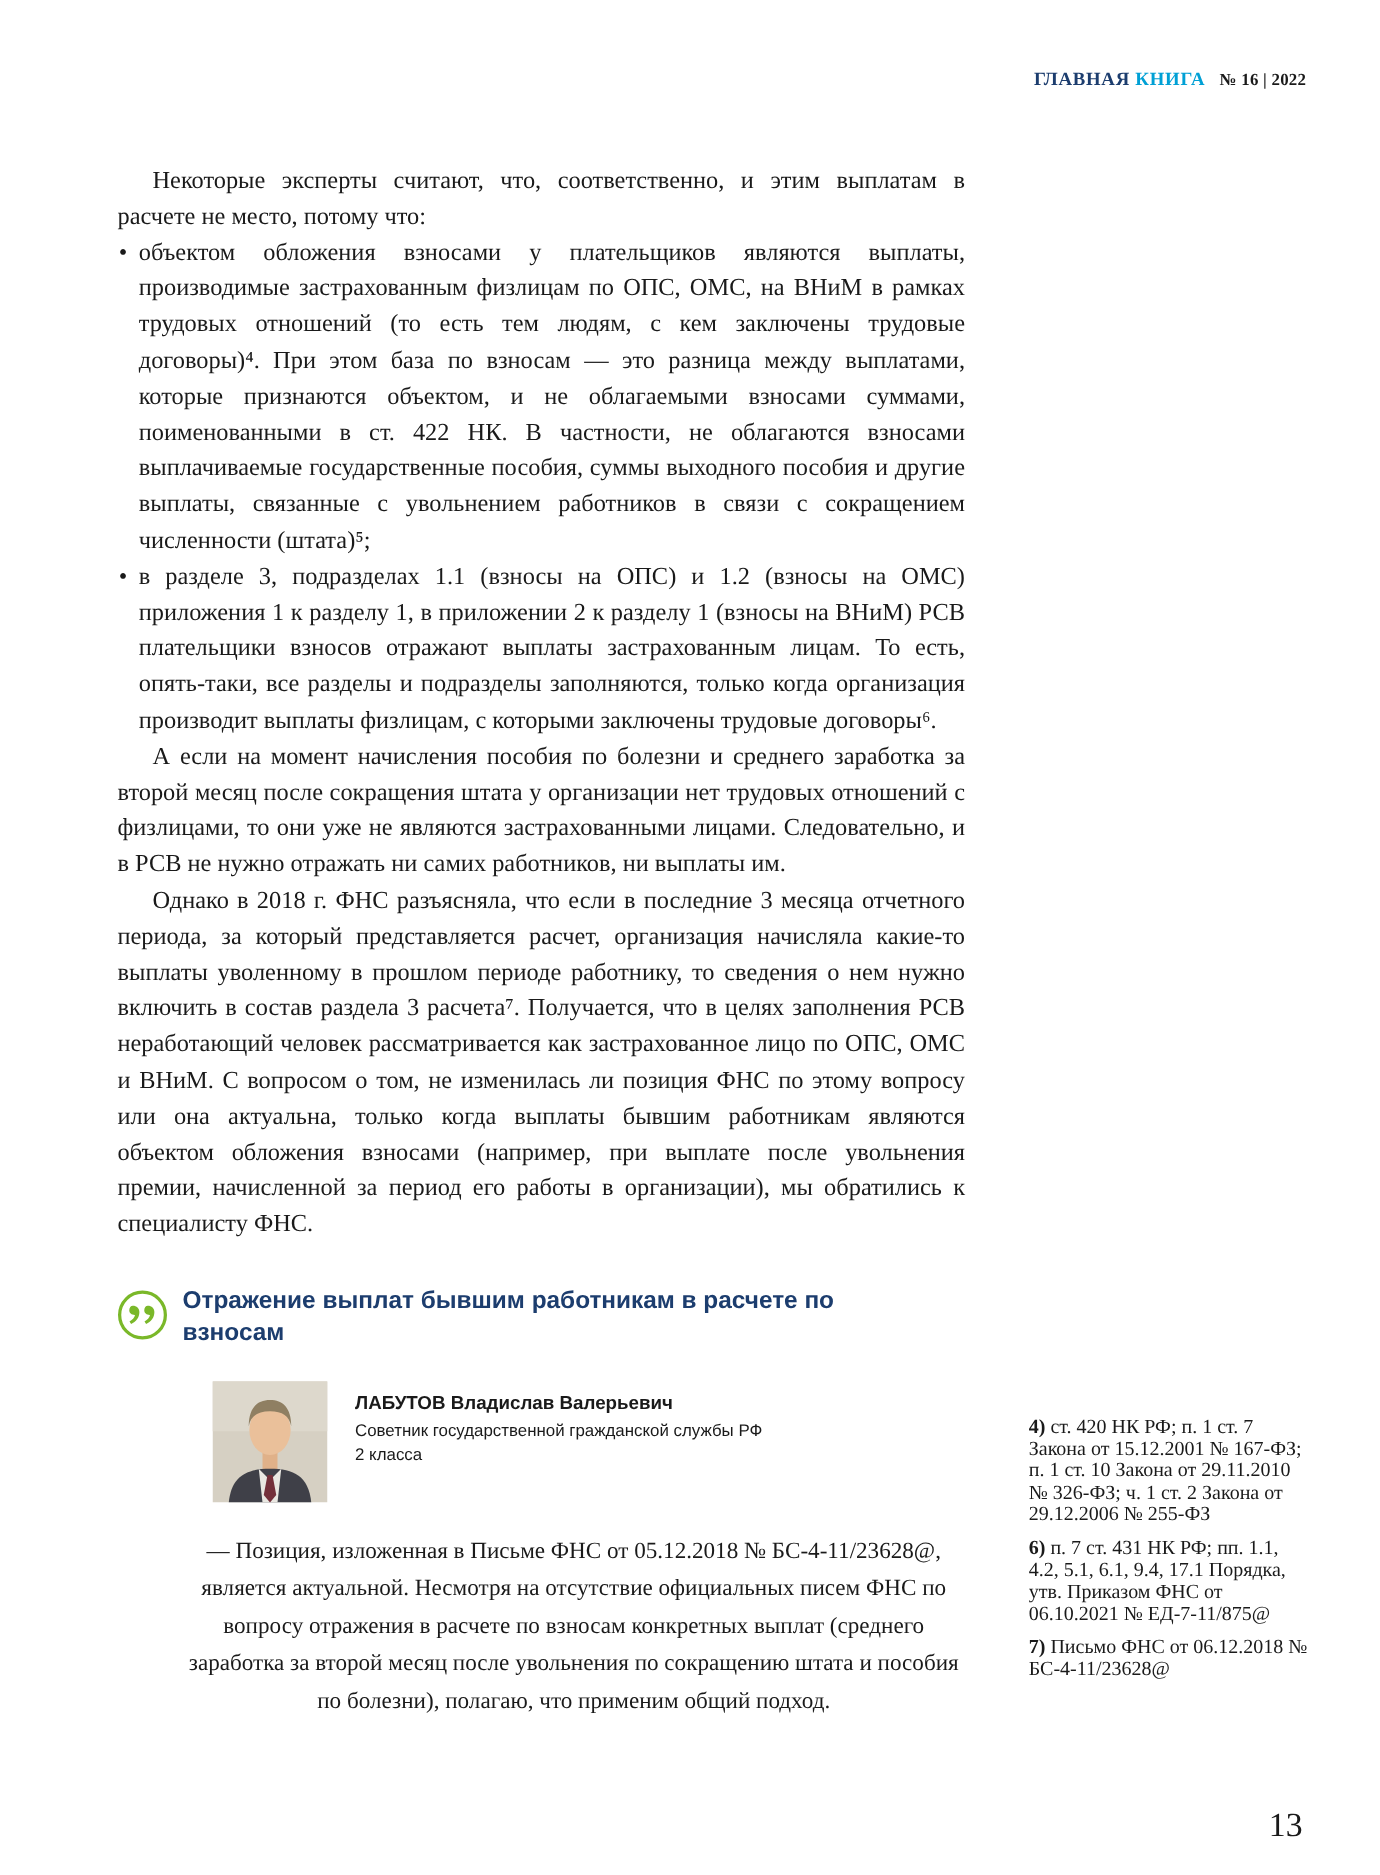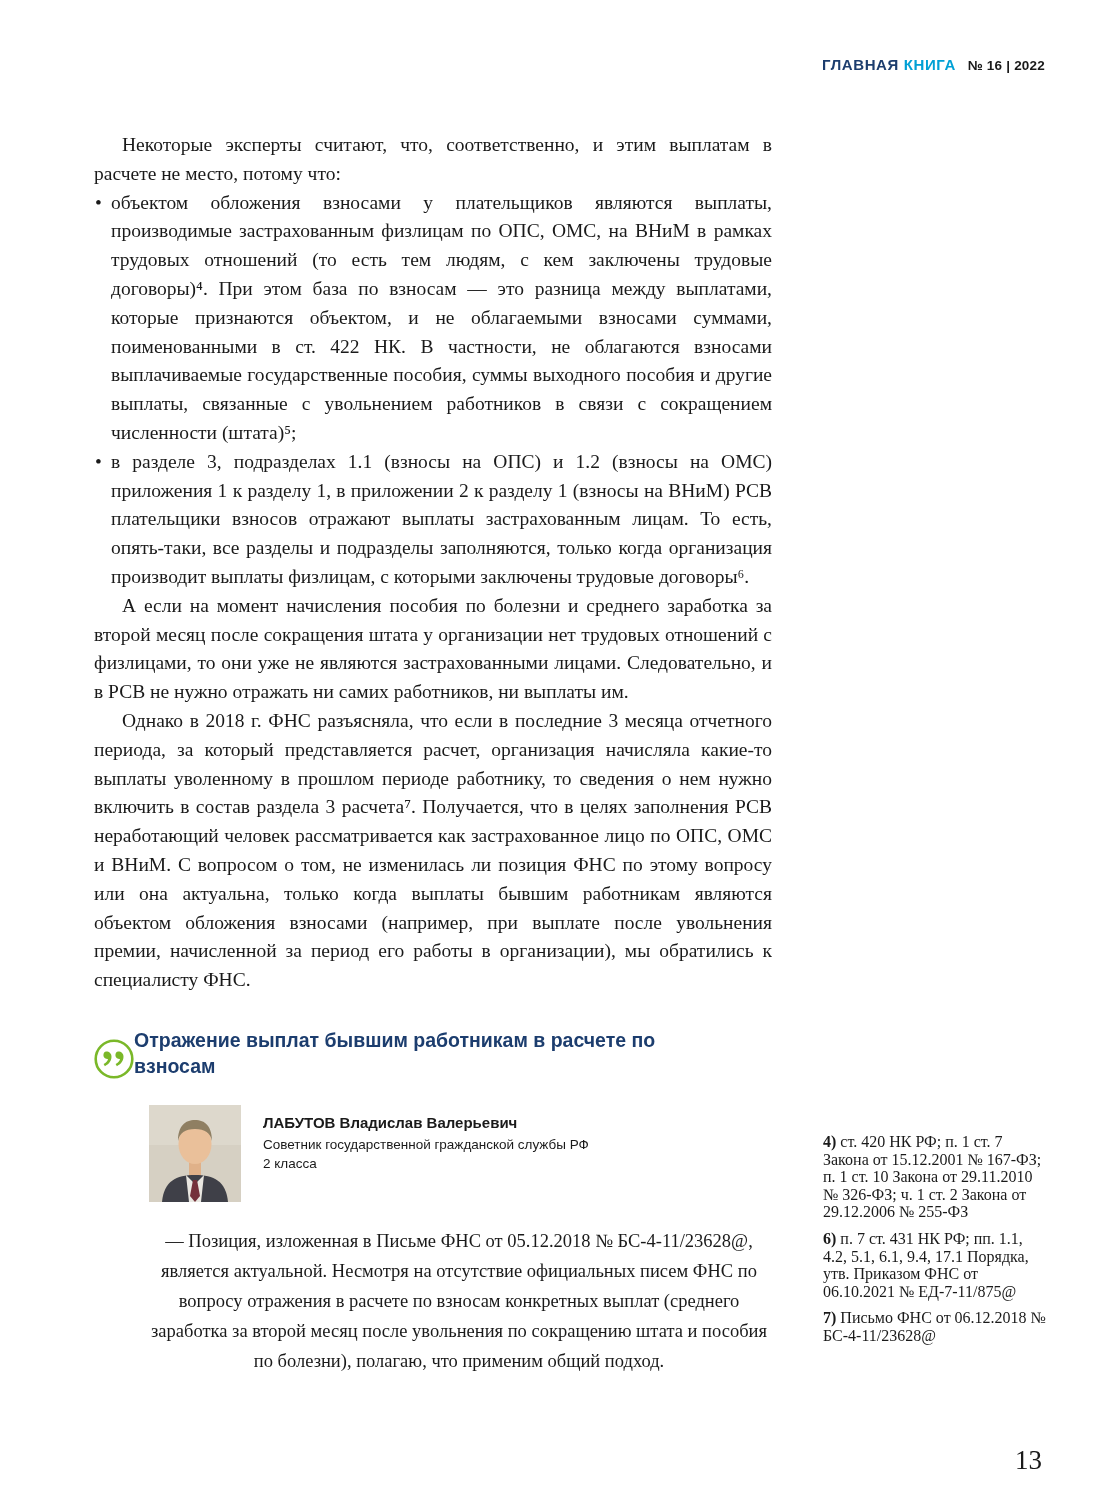--- a/index.html
+++ b/index.html
@@ -6,47 +6,47 @@
   html,body { background:#ffffff; }
   .page {
     position:relative; width:1104px; height:1500px; margin:0 auto;
     background:#ffffff; color:#1a1a1a; overflow:hidden;
     font-family:"Liberation Serif","DejaVu Serif",serif;
   }
 
   
   .mag-header {
     position:absolute; top:56px; right:59px;
-    font-family:Liberation Sans, sans-serif;
+    font-family:Liberation Serif, serif;
     font-weight:bold; font-size:15px; letter-spacing:0.6px; white-space:nowrap;
   }
   .brand-primary { color:#1c3d6e; }
   .brand-secondary { color:#00a0d5; }
   .issue { color:#1a1a1a; font-size:13.5px; letter-spacing:0.2px; margin-left:7px; }
 
   
   .main {
     position:absolute; left:94px; top:131px; width:678px;
     font-size:19.5px; line-height:28.8px; text-align:justify;
   }
   .para { text-indent:28px; }
   .bullets { list-style:none; }
   .bullets li { position:relative; padding-left:17px; }
   .bullets li::before { content:"\2022"; position:absolute; left:1px; top:0; }
 
   
   .interview { margin-top:30px; text-align:left; }
-  .interview-head { display:flex; gap:0; align-items:flex-end; }
+  .interview-head { display:flex; gap:12px; align-items:center; }
   .quote-icon { flex:0 0 40px; width:40px; height:40px; }
   .interview-title {
     font-family:"Liberation Sans","DejaVu Sans",sans-serif;
     font-weight:bold; font-size:19.5px; line-height:26px; color:#1c3d6e;
     max-width:590px; padding-top:2px;
   }
-  .expert { display:flex; gap:22px; margin-top:26px; margin-left:55px; }
+  .expert { display:flex; gap:22px; margin-top:26px; margin-left:76px; }
   .expert-photo { width:92px; height:97px; flex:0 0 92px; display:block; }
   .expert-info {
     padding-top:9px;
     font-family:"Liberation Sans","DejaVu Sans",sans-serif;
     font-size:13.5px; line-height:18.5px;
   }
   .expert-name { font-weight:bold; font-size:15px; margin-bottom:4px; }
   .answer {
     margin-top:24px; margin-left:56px; width:618px;
     font-size:18.5px; line-height:30px; text-align:center;

